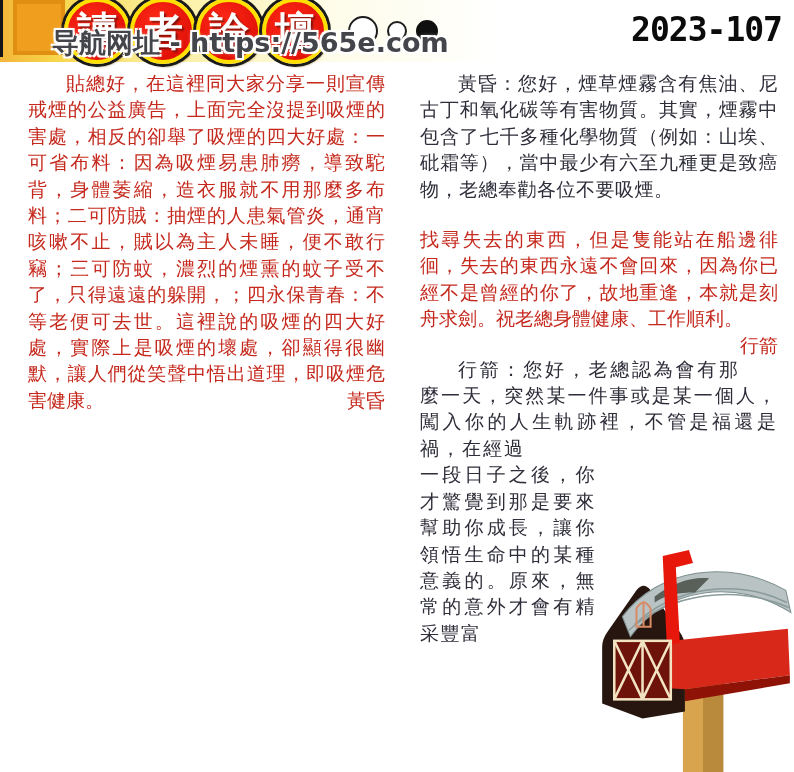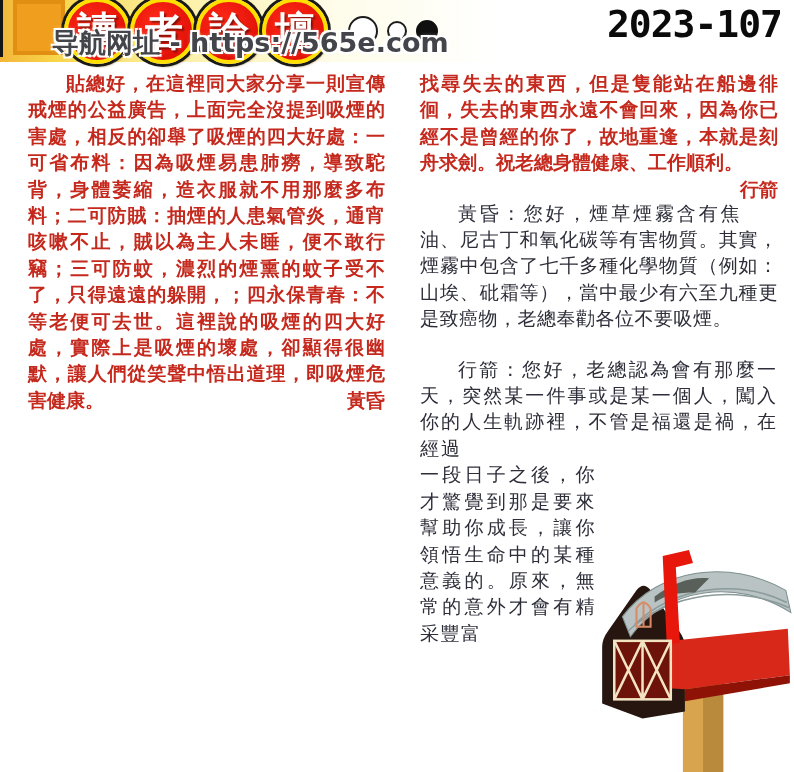--- a/index.html
+++ b/index.html
@@ -30,30 +30,30 @@
     position:absolute;left:52px;top:25px;z-index:6;white-space:nowrap;
     font-size:27px;font-weight:bold;color:#43454b;letter-spacing:0px;
     text-shadow:-2px -2px 0 #fff,2px -2px 0 #fff,-2px 2px 0 #fff,2px 2px 0 #fff,0 0 5px #fff;
   }
   .dot-row{position:absolute;left:348px;top:16px;z-index:1;display:flex;align-items:center;gap:9px;}
   .dot{border-radius:50%;background:#fff;border:2px solid #1c1c1c;}
   .dot-lg{width:26px;height:26px;}
   .dot-md{width:16px;height:16px;}
   .dot-filled{width:18px;height:18px;background:#101010;border:2px solid #101010;}
   .issue-number{
-    position:absolute;right:12px;top:2px;z-index:5;
+    position:absolute;right:12px;top:10px;z-index:5;
     font-family:"DejaVu Sans Mono","Liberation Mono",monospace;
-    font-weight:800;font-size:38px;color:#0b0b0b;letter-spacing:-1px;
+    font-weight:800;font-size:33px;color:#0b0b0b;letter-spacing:-1px;
   }
   
   .col{position:absolute;top:70px;font-size:19px;line-height:26.4px;text-align:justify;word-break:break-all;}
   .col-left{left:28px;width:357px;}
   .col-right{left:420px;width:358px;}
   .para{margin:0 0 24px 0;text-indent:2em;}
-  .para.red{color:var(--text-red,#c5291d);font-weight:bold;}
+  .para.red{color:var(--text-red,#c5291d);}
   .para.dark{color:var(--text-dark,#2e2e3a);letter-spacing:0.5px;}
   .sig{float:right;text-indent:0;}
   .p4 .seg{text-indent:2em;letter-spacing:2px;}
   .p4 .seg.narrow{width:176px;text-indent:0;letter-spacing:1.5px;}
   
   .mailbox{position:absolute;left:596px;top:550px;width:198px;height:222px;z-index:3;}
 </style>
 </head>
 <body>
 
@@ -86,22 +86,22 @@
 
     <div class="issue-number">2023-107</div>
   </div>
 
   <div class="col col-left">
     <p class="para red"><span>貼總好，在這裡同大家分享一則宣傳戒煙的公益廣告，上面完全沒提到吸煙的害處，相反的卻舉了吸煙的四大好處：一可省布料：因為吸煙易患肺癆，導致駝背，身體萎縮，造衣服就不用那麼多布料；二可防賊：抽煙的人患氣管炎，通宵咳嗽不止，賊以為主人未睡，便不敢行竊；三可防蚊，濃烈的煙熏的蚊子受不了，只得遠遠的躲開，；四永保青春：不等老便可去世。這裡說的吸煙的四大好處，實際上是吸煙的壞處，卻顯得很幽默，讓人們從笑聲中悟出道理，即吸煙危害健康。</span><span class="sig">黃昏</span></p>
 
   </div>
 
   <div class="col col-right">
+    <p class="para dark"><span>黃昏：您好，煙草煙霧含有焦油、尼古丁和氧化碳等有害物質。其實，煙霧中包含了七千多種化學物質（例如：山埃、砒霜等），當中最少有六至九種更是致癌物，老總奉勸各位不要吸煙。</span></p>
     <p class="para red" style="text-indent:0;"><span>找尋失去的東西，但是隻能站在船邊徘徊，失去的東西永遠不會回來，因為你已經不是曾經的你了，故地重逢，本就是刻舟求劍。祝老總身體健康、工作順利。</span><span class="sig">行箭</span></p>
-    <p class="para dark"><span>黃昏：您好，煙草煙霧含有焦油、尼古丁和氧化碳等有害物質。其實，煙霧中包含了七千多種化學物質（例如：山埃、砒霜等），當中最少有六至九種更是致癌物，老總奉勸各位不要吸煙。</span></p>
     <div class="para dark p4">
       <div class="seg">行箭：您好，老總認為會有那麼一天，突然某一件事或是某一個人，闖入你的人生軌跡裡，不管是福還是禍，在經過</div>
       <div class="seg narrow">一段日子之後，你才驚覺到那是要來幫助你成長，讓你領悟生命中的某種意義的。原來，無常的意外才會有精采豐富</div>
 
     </div>
   </div>
 
   <svg class="mailbox" viewBox="0 0 196 220" xmlns="http://www.w3.org/2000/svg">
 
     <rect x="86" y="126" width="40" height="94" fill="var(--post-tan,#d8a54e)"></rect>

